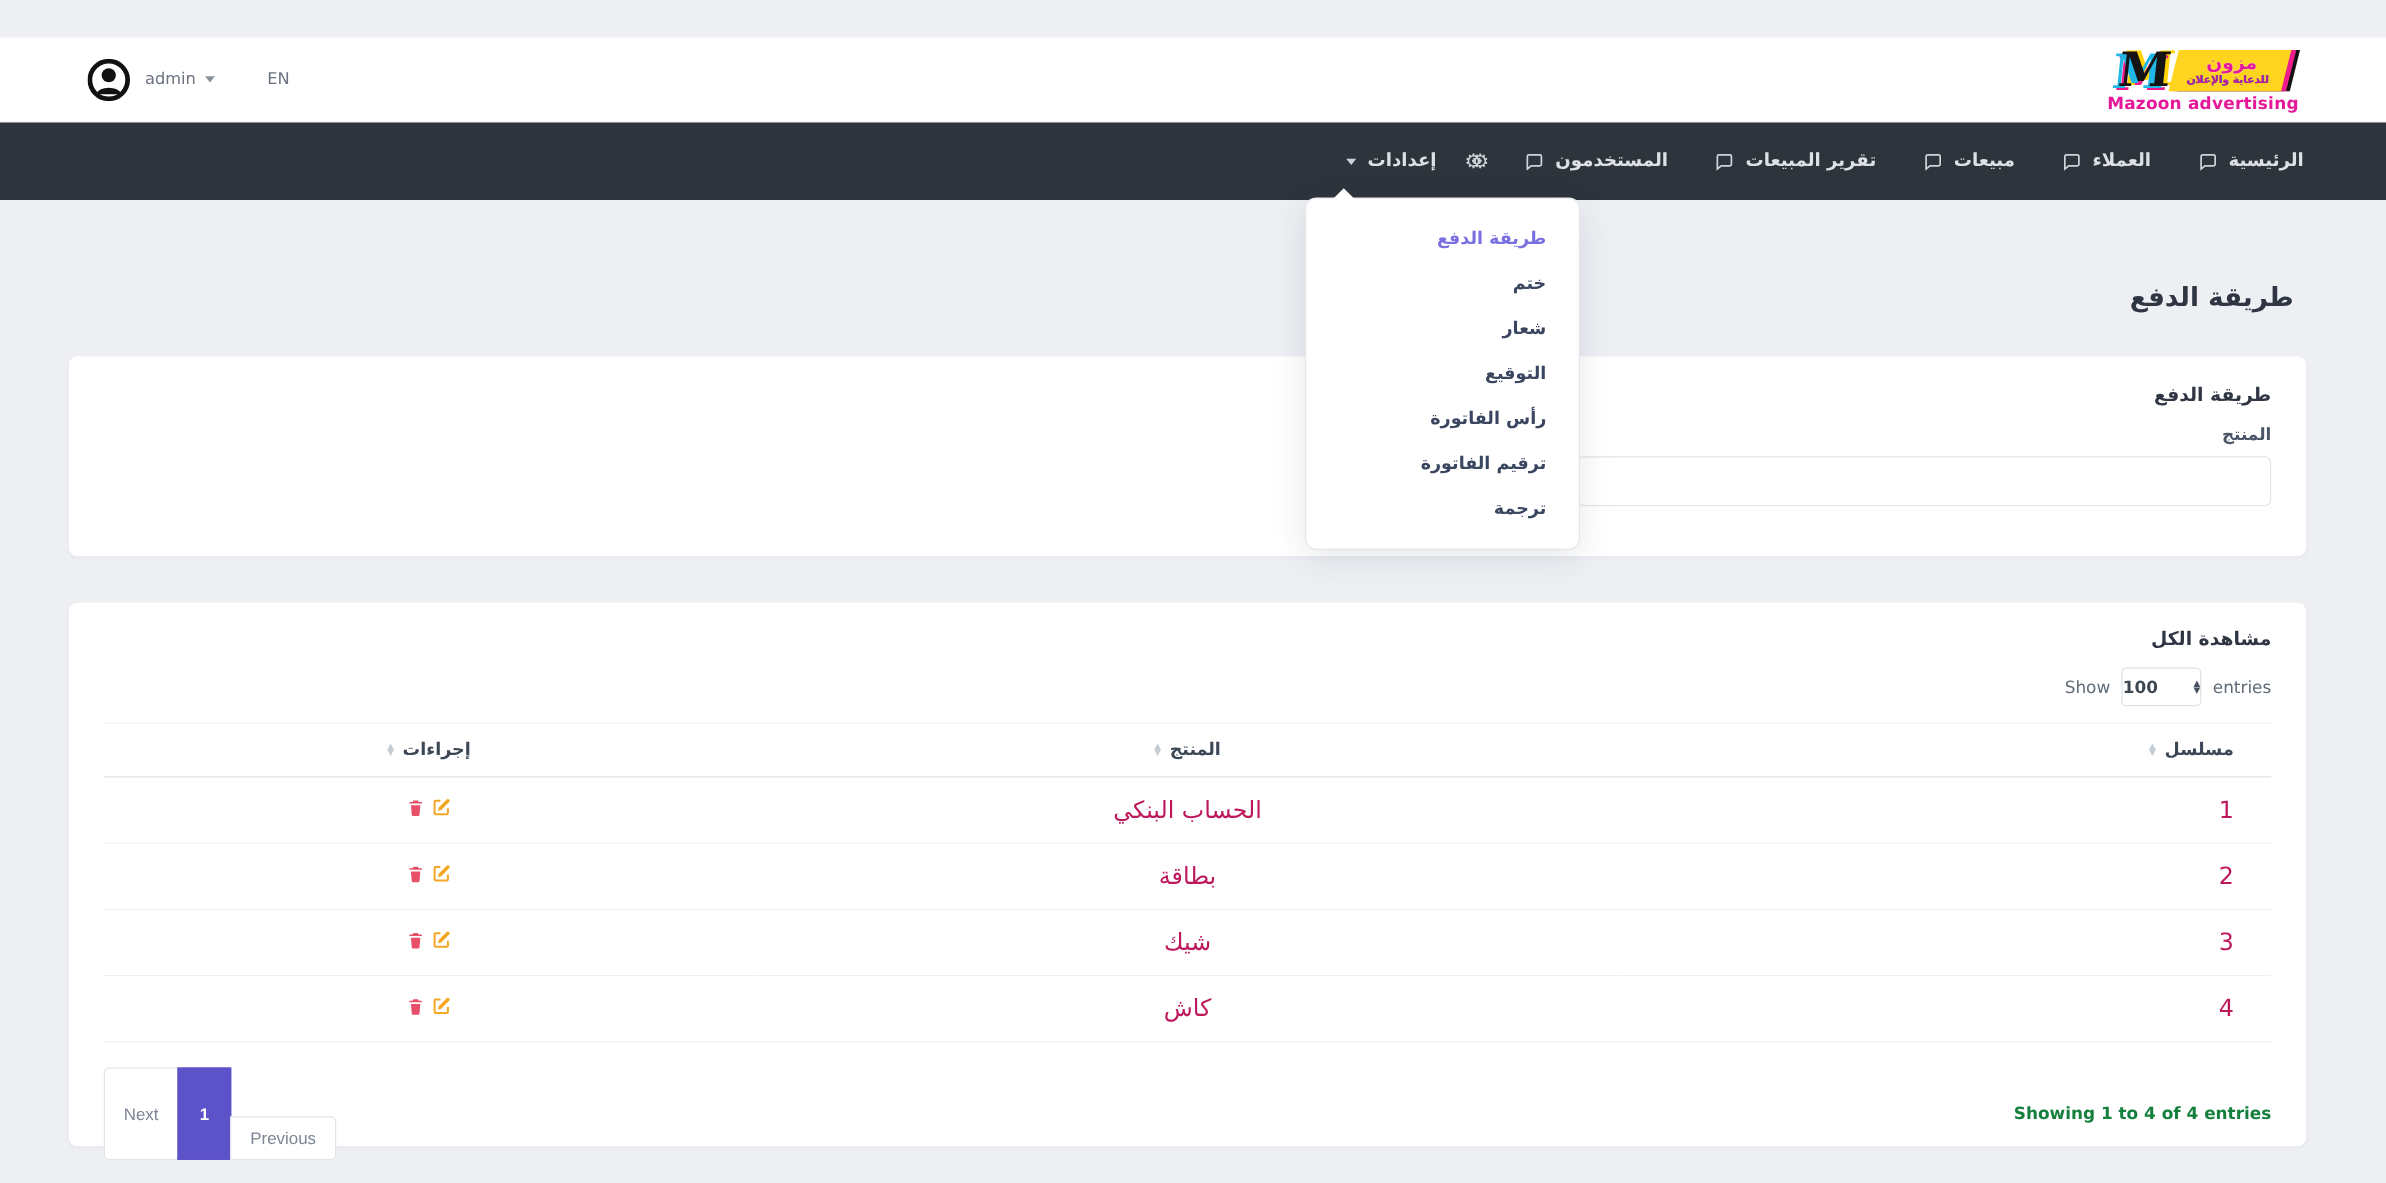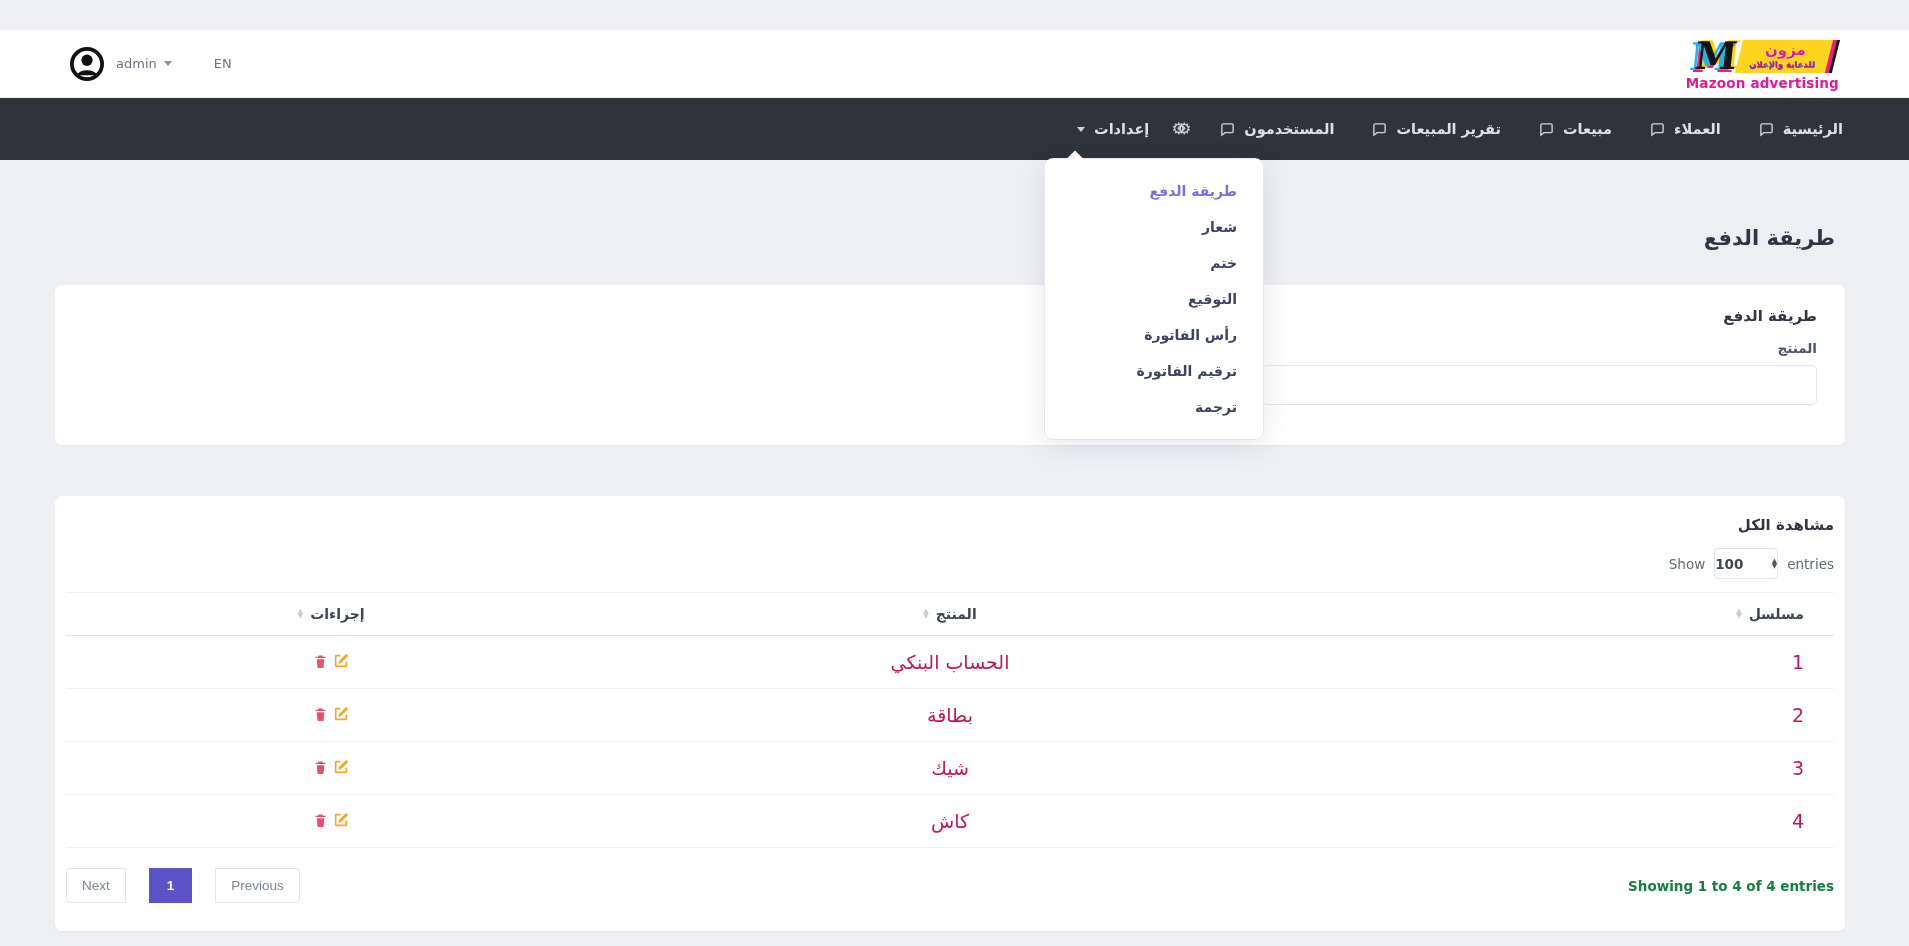--- a/index.html
+++ b/index.html
@@ -37,21 +37,21 @@
 
   
   .page-title { position:absolute; top:226px; right:74px; font-size:21px; font-weight:bold; color:#2f3542; direction:rtl; z-index:1; }
 
   .card { position:absolute; left:55px; width:1790px; background:#fff; border-radius:7px; box-shadow:0 1px 2px rgba(30,40,60,.04); direction:rtl; }
   .card1 { top:285px; height:160px; padding:22px 28px; }
   .form-title { font-size:15px; font-weight:bold; color:#2f3542; text-align:right; margin-bottom:15px; }
   .field-label { font-size:13.5px; font-weight:600; color:#4a5568; text-align:right; margin-bottom:9px; }
   .field-input { display:block; width:555px; height:40px; border:1px solid #e2e6ea; border-radius:5px; background:#fff; outline:none; padding:0 12px; font-size:14px; color:#3d4852; }
 
-  .card2 { top:496px; height:435px; padding:20px 11px; }
+  .card2 { top:482px; height:435px; padding:20px 28px; }
   .view-all-title { font-size:15px; font-weight:bold; color:#2f3542; text-align:right; margin-bottom:14px; }
 
   .controls { position:relative; height:32px; margin-bottom:12px; }
   .length { position:absolute; right:0; top:0; display:flex; direction:ltr; align-items:center; gap:9px; color:#5f6b76; font-size:13.5px; }
   .select-box { min-width:64px; height:31px; border:1px solid #dfe3e8; border-radius:4px; display:flex; align-items:center; justify-content:space-between; gap:8px; font-size:13.5px; font-weight:600; color:#3d4852; cursor:pointer; background:#fff; }
   .updown { display:inline-flex; flex-direction:column; line-height:0; }
   .updown i { font-style:normal; font-size:7px; color:#4a5260; line-height:5px; }
   .search { position:absolute; right:882px; top:0; display:flex; direction:rtl; align-items:center; gap:7px; color:#5f6b76; font-size:13.5px; }
   .search input { width:240px; height:31px; border:1px solid #dfe3e8; border-radius:4px; outline:none; padding:0 10px; font-size:13px; color:#3d4852; background:#fff; }
 
@@ -62,24 +62,24 @@
   th.col-actions, td.col-actions { width:30%; text-align:center; }
   .th-inner { display:inline-flex; align-items:center; gap:7px; }
   .sort { display:inline-flex; flex-direction:column; line-height:0; cursor:pointer; }
   .sort i { font-style:normal; font-size:7px; color:#c4ccd4; line-height:5px; }
   table.data tbody td { padding:15px 10px; font-size:19px; color:#be185d; border-bottom:1px solid #eef1f3; }
   .action-icons { display:inline-flex; align-items:center; gap:5px; direction:ltr; }
   .icon-btn { cursor:pointer; display:inline-flex; }
 
   .table-footer { display:flex; direction:rtl; justify-content:space-between; align-items:center; margin-top:20px; }
   .info-text { direction:ltr; font-size:13.5px; font-weight:bold; color:#15803d; }
-  .pagination { display:flex; direction:ltr;gap:24px; }
+  .pagination { display:flex; direction:ltr; }
   .page-btn { padding:9px 15px; border:1px solid #e2e6ea; background:#fff; color:#7c8694; font-size:13.5px; cursor:pointer; margin-left:-1px; }
   .page-btn:first-child { border-radius:4px 0 0 4px; margin-left:0; }
-  .page-btn:last-child { border-radius:0 4px 4px 0; }
+  .page-btn:last-child { border-radius:0 4px 4px 0;margin-top:39px; }
   .page-btn.active { background:#5d53c9; border-color:#5d53c9; color:#fff; font-weight:bold; padding:9px 17px; }
 </style>
 </head>
 <body>
 
 <div class="topbar">
   <div class="user-area">
     <svg class="avatar" viewBox="0 0 36 36">
       <circle cx="18" cy="18" r="16" fill="none" stroke="#111" stroke-width="4"></circle>
       <circle cx="18" cy="14" r="6" fill="#111"></circle>
@@ -137,22 +137,22 @@
   </div>
   <div class="nav-item">
     <span class="cogs">⚙⚙</span>
     <span>إعدادات</span>
     <span class="nav-caret"></span>
   </div>
 </div>
 
 <div class="dropdown">
   <div class="dropdown-item active">طريقة الدفع</div>
+  <div class="dropdown-item">ختم</div>
   <div class="dropdown-item">شعار</div>
-  <div class="dropdown-item">ختم</div>
   <div class="dropdown-item">التوقيع</div>
   <div class="dropdown-item">رأس الفاتورة</div>
   <div class="dropdown-item">ترقيم الفاتورة</div>
   <div class="dropdown-item">ترجمة</div>
 </div>
 
 <h1 class="page-title">طريقة الدفع</h1>
 
 <div class="card card1">
   <div class="form-title">طريقة الدفع</div>

